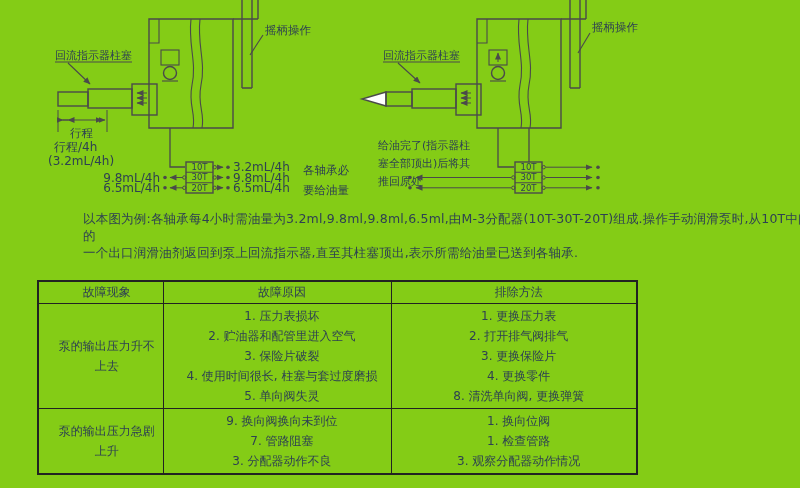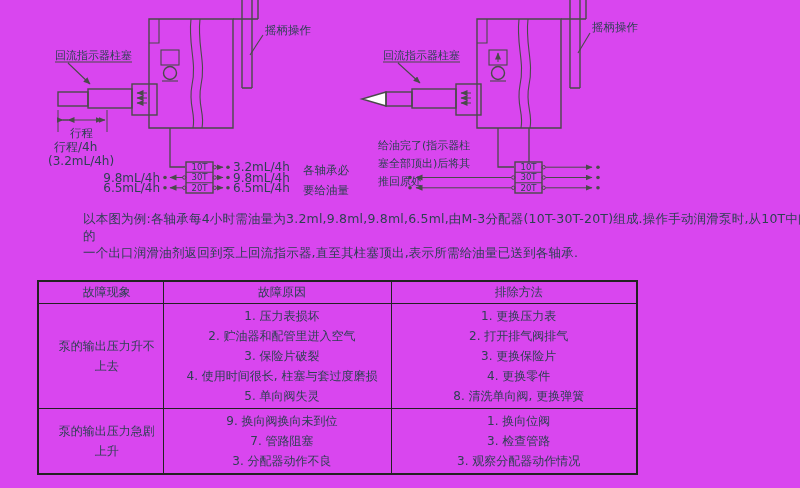--- a/index.html
+++ b/index.html
@@ -1,17 +1,17 @@
 <!DOCTYPE html>
 <html><head>
 <meta charset="utf-8">
 <style>
   html,body{margin:0;padding:0;background:#ffffff;}
   .page{
-    position:relative;width:800px;height:488px;background:#d946ef;overflow:hidden;
+    position:relative;width:800px;height:488px;background:#84cc16;overflow:hidden;
     font-family:"DejaVu Sans","Liberation Sans",sans-serif;color:#2e4152;
   }
   .diagram-svg{position:absolute;left:0;top:0;}
   svg text{fill:#2e4152;}
   .para{
     position:absolute;left:35px;top:210px;width:748px;
     font-size:12.5px;line-height:17px;letter-spacing:0.2px;color:#2e4152;margin-left:48px;
   }
   table.fault{
     position:absolute;left:37px;top:280px;
@@ -220,20 +220,20 @@
   </tr>
   <tr style="height:65px">
     <td class="c1">泵的输出压力急剧上升</td>
     <td>
       <div class="cellline">9. 换向阀换向未到位</div>
       <div class="cellline">7. 管路阻塞</div>
       <div class="cellline">3. 分配器动作不良</div>
     </td>
     <td>
       <div class="cellline">1. 换向位阀</div>
-      <div class="cellline">3. 检查管路</div>
+      <div class="cellline">1. 检查管路</div>
       <div class="cellline">3. 观察分配器动作情况</div>
     </td>
   </tr>
 </tbody>
     </table>
 
 </div>
 
 </body></html>

